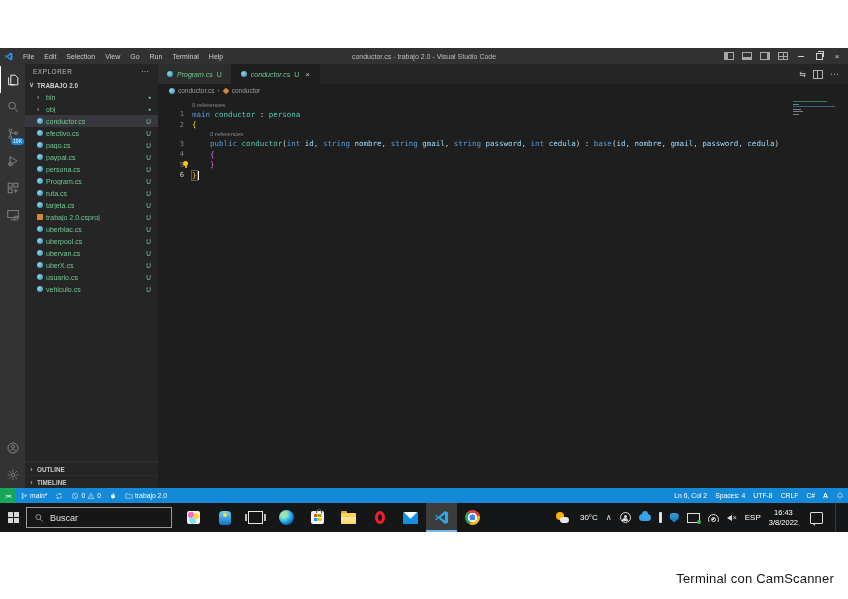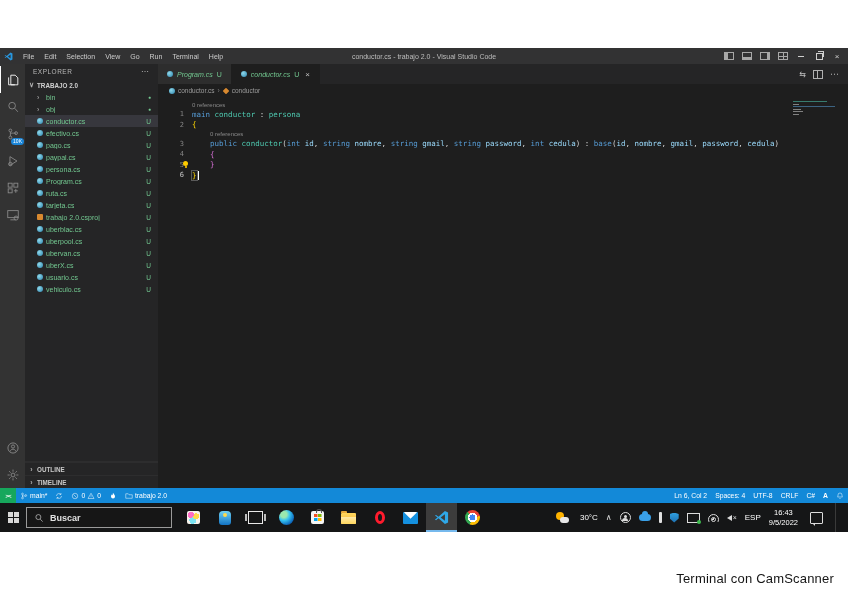--- a/index.html
+++ b/index.html
@@ -106,21 +106,21 @@
   .st-item{display:flex;align-items:center;gap:2px;padding:0 4px;white-space:nowrap;}
   .st-right{margin-left:auto;display:flex;align-items:center;}
   .st-item svg{width:8px;height:8px;display:block;}
 
   
   .taskbar{position:absolute;left:0;top:503px;width:848px;height:29px;background:#151617;display:flex;align-items:center;}
   .start-btn{width:26px;height:29px;display:flex;align-items:center;justify-content:center;flex:none;}
   .win-logo{width:11px;height:11px;display:grid;grid-template-columns:5px 5px;grid-template-rows:5px 5px;gap:1px;}
   .win-logo i{background:#d8d8d8;}
   .searchbox{width:130px;height:19px;border:1px solid #9a9a9a;background:#161616;display:flex;align-items:center;
-             gap:6px;padding:0 7px;color:#e0e0e0;font-size:9px;flex:none;font-weight:bold;}
+             gap:6px;padding:0 7px;color:#e0e0e0;font-size:9px;flex:none;}
   .tb-apps{display:flex;align-items:stretch;height:29px;margin-left:6px;}
   .tb-app{width:31px;display:flex;align-items:center;justify-content:center;position:relative;}
   .tb-app.active{background:#3c3c3c;box-shadow:inset 0 -2px 0 #76b9ed;}
 
   .icon-colorful-1{width:13px;height:13px;background:
       radial-gradient(circle at 30% 30%,#ff6ec7 0 3px,transparent 3px),
       radial-gradient(circle at 70% 40%,#ffd94a 0 3px,transparent 3px),
       radial-gradient(circle at 45% 72%,#7ce3f2 0 3.5px,transparent 3.5px),#f7f3ec;border-radius:2px;}
   .icon-colorful-2{width:12px;height:14px;background:linear-gradient(180deg,#6fd2f5,#1273c4);
       border-radius:4px 4px 3px 3px;position:relative;}
@@ -606,21 +606,21 @@
       <div class="tray-item">
         <span class="ticon-wifi"></span>
       </div>
       <div class="tray-item ticon-volume">
         <span class="spk"></span>
         <span>×</span>
       </div>
       <div class="tray-item">ESP</div>
       <div class="clock">
         <div>16:43</div>
-        <div>9/5/2022</div>
+        <div>3/8/2022</div>
       </div>
       <div class="tray-item">
         <span class="ticon-notif"></span>
       </div>
       <div class="show-desktop"></div>
     </div>
 </div>
 
 <div class="watermark">Terminal con CamScanner</div>
 

